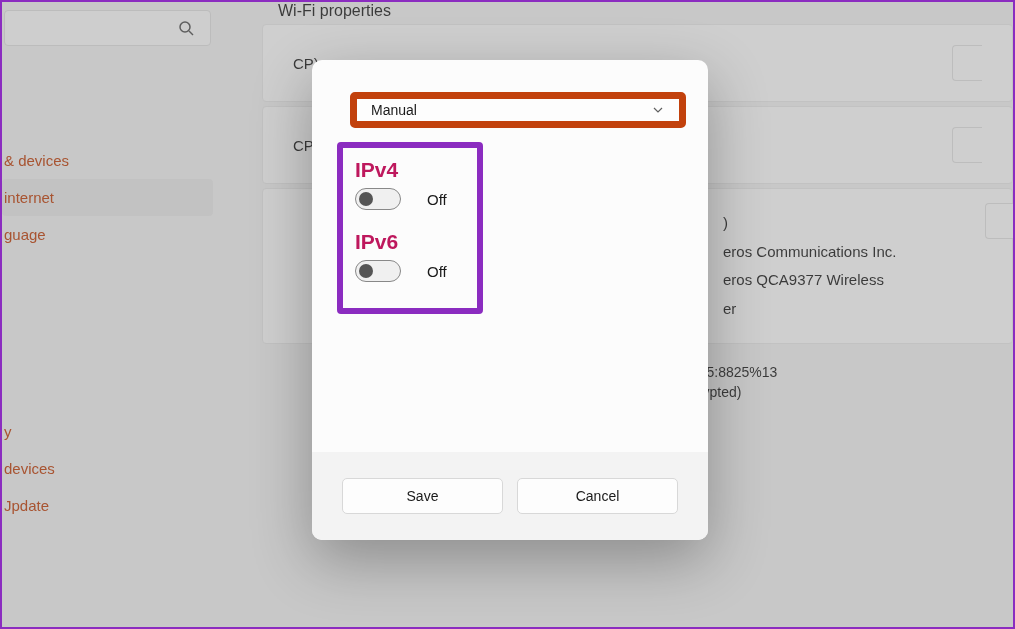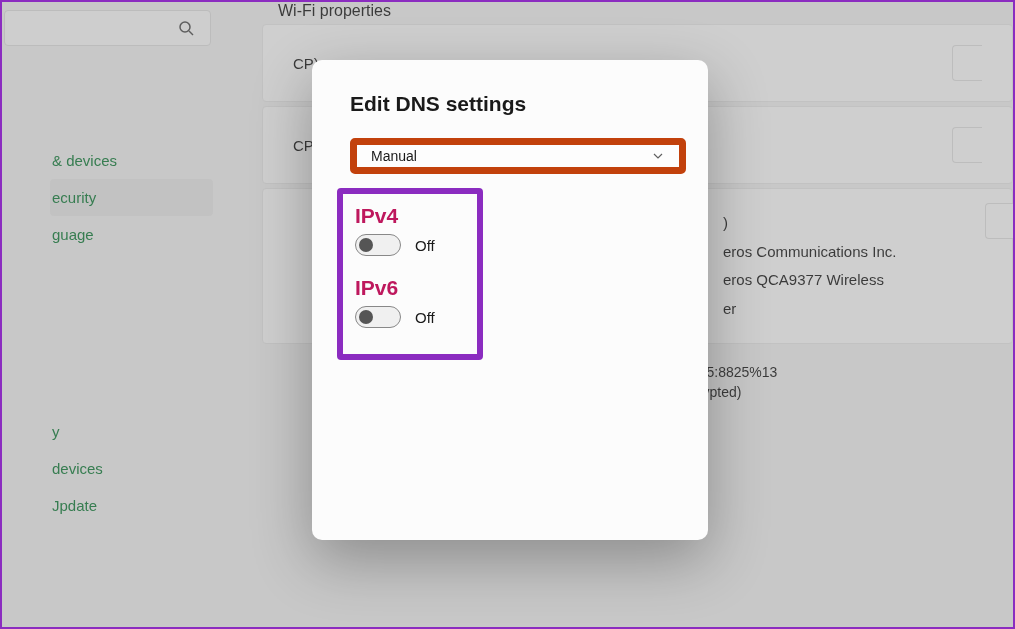--- a/index.html
+++ b/index.html
@@ -54,23 +54,22 @@
     .nav-items {
       position: absolute;
       top: 140px;
       left: 0;
       width: 100%;
     }
     
     .nav-item {
       padding: 10px 0 10px 2px;
       font-size: 15px;
-      color: #15803d;
+      color: #c2410c;
       cursor: pointer;
-      margin-left: 48px;
     }
     
     .nav-item.active {
       background: #eaeaea;
       border-radius: 4px;
       margin-right: 4px;
     }
     
     .nav-section-gap {
       height: 80px;
@@ -232,21 +231,21 @@
     .toggle-label {
       font-size: 21px;
       font-weight: 600;
       color: #be185d;
       margin-bottom: 6px;
     }
     
     .toggle-row {
       display: flex;
       align-items: center;
-      gap: 14px;
+      gap: 26px;
     }
     
     .toggle-switch {
       width: 46px;
       height: 22px;
       border-radius: 11px;
       border: 1px solid #888;
       background: #f0f0f0;
       position: relative;
       cursor: pointer;
@@ -296,21 +295,21 @@
 <div class="sidebar">
   <div class="search-box">
     <svg class="search-icon-svg" viewBox="0 0 16 16">
       <circle cx="7" cy="7" r="5"></circle>
       <line x1="11" y1="11" x2="15" y2="15"></line>
     </svg>
   </div>
 
   <div class="nav-items">
     <div class="nav-item">&amp; devices</div>
-    <div class="nav-item active">ecurity</div>
+    <div class="nav-item active">internet</div>
     <div class="nav-item">guage</div>
     <div class="nav-section-gap"></div>
     <div class="nav-section-gap"></div>
     <div class="nav-item">y</div>
     <div class="nav-item">devices</div>
     <div class="nav-item">Jpdate</div>
   </div>
 </div>
 
 <div class="main">
@@ -349,21 +348,20 @@
       <div class="detail-label">IPv4 address:</div>
       <div class="detail-value">192.168.1.7</div>
     </div>
   </div>
 </div>
 
 <div class="overlay"></div>
 
 <div class="modal">
   <div class="modal-body">
-    <div class="modal-title">Edit DNS settings</div>
 
     <div class="dropdown">
       <span>Manual</span>
       <svg class="chevron-svg" viewBox="0 0 14 14">
         <polyline points="3,5 7,9 11,5"></polyline>
       </svg>
     </div>
 
     <div class="highlight-box">
       <div class="toggle-group">
@@ -381,13 +379,17 @@
         <div class="toggle-row">
           <div class="toggle-switch">
             <div class="toggle-knob"></div>
           </div>
           <span class="toggle-state">Off</span>
         </div>
       </div>
     </div>
   </div>
 
+  <div class="modal-footer">
+    <div class="modal-btn">Save</div>
+    <div class="modal-btn">Cancel</div>
+  </div>
 </div>
 
 </body></html>

